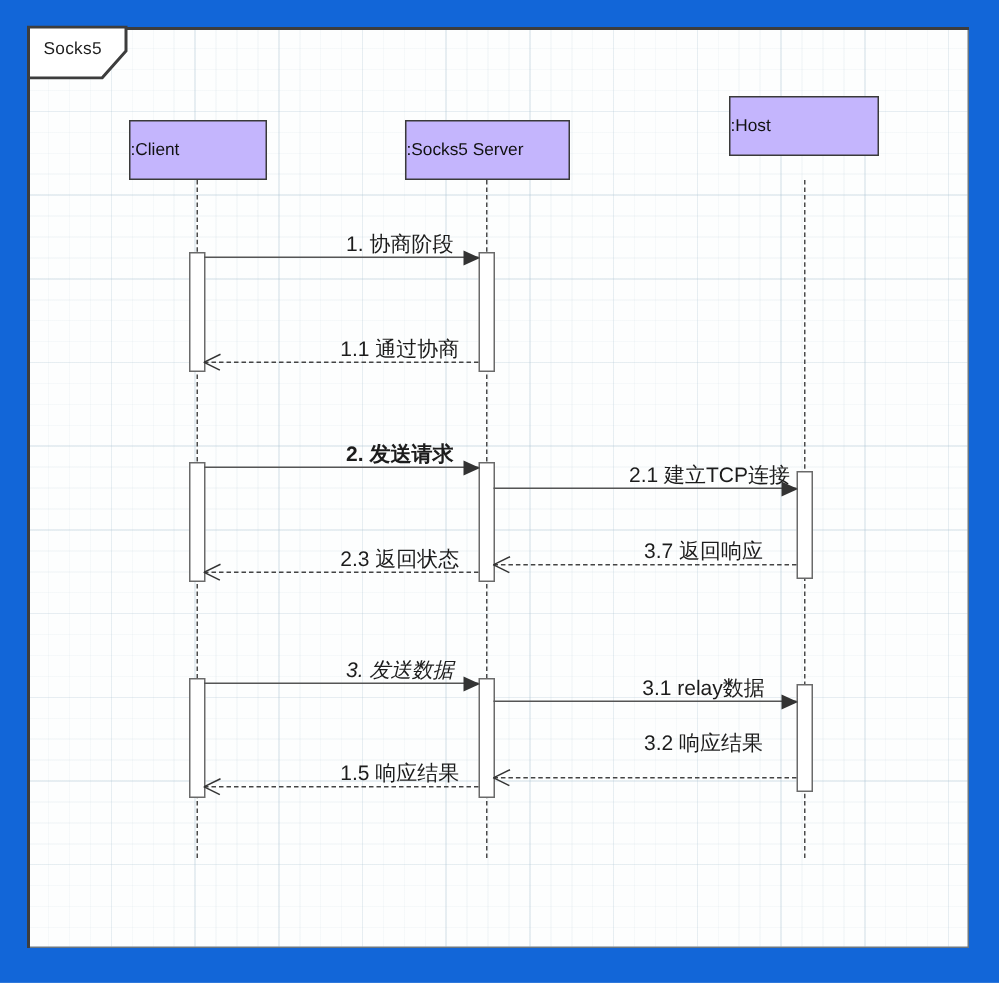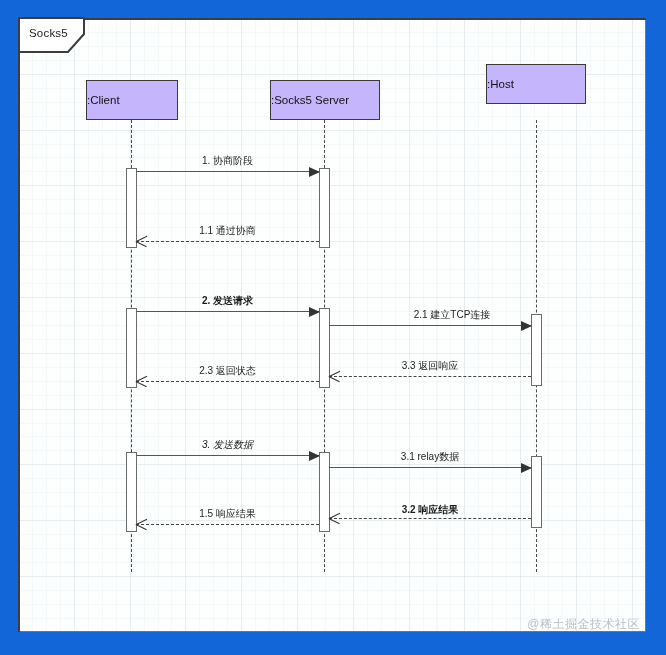--- a/index.html
+++ b/index.html
@@ -111,24 +111,25 @@
   .msg-line {
     position: absolute;
     height: 0;
     border-top: 1.4px solid #555;
   }
   .msg-line.dashed {
     border-top: 1.5px dashed #444;
   }
   .msg-label {
     position: absolute;
-    font-size: 10px;
+    font-size: 14px;
     color: #1c1c1c;
     white-space: nowrap;
     transform: translateX(-50%);
+    margin-left: 39px;
   }
   .arrowhead {
     position: absolute;
     width: 0; height: 0;
   }
   .arrowhead.right-solid {
     border-top: 5px solid transparent;
     border-bottom: 5px solid transparent;
     border-left: 11px solid #333;
   }
@@ -202,35 +203,34 @@
       <div class="arrowhead right-solid" style="left: 309px; top: 167px;"></div>
       <div class="msg-label" style="left: 227.5px; top: 154px;">1. 协商阶段</div>
       <div class="msg-line dashed" style="left: 136px; top: 241px; width: 183px;"></div>
       <div class="arrowhead left-open" style="left: 136px; top: 236px;"></div>
       <div class="msg-label" style="left: 227.5px; top: 224px;">1.1 通过协商</div>
       <div class="msg-line" style="left: 136px; top: 311px; width: 183px;"></div>
       <div class="arrowhead right-solid" style="left: 309px; top: 307px;"></div>
       <div class="msg-label" style="left: 227.5px; top: 294px; font-weight: bold;">2. 发送请求</div>
       <div class="msg-line" style="left: 329px; top: 325px; width: 202px;"></div>
       <div class="arrowhead right-solid" style="left: 521px; top: 321px;"></div>
-      <div class="msg-label" style="left: 452px; top: 308px;">2.1 建立TCP连接</div>
+      <div class="msg-label" style="left: 434px; top: 308px;">2.1 建立TCP连接</div>
       <div class="msg-line dashed" style="left: 329px; top: 376px; width: 202px;"></div>
       <div class="arrowhead left-open" style="left: 329px; top: 371px;"></div>
-      <div class="msg-label" style="left: 430px; top: 359px;">3.3 返回响应</div>
+      <div class="msg-label" style="left: 430px; top: 359px;">3.7 返回响应</div>
       <div class="msg-line dashed" style="left: 136px; top: 381px; width: 183px;"></div>
       <div class="arrowhead left-open" style="left: 136px; top: 376px;"></div>
       <div class="msg-label" style="left: 227.5px; top: 364px;">2.3 返回状态</div>
       <div class="msg-line" style="left: 136px; top: 455px; width: 183px;"></div>
       <div class="arrowhead right-solid" style="left: 309px; top: 451px;"></div>
       <div class="msg-label" style="left: 227.5px; top: 438px; font-style: italic;">3. 发送数据</div>
       <div class="msg-line" style="left: 329px; top: 467px; width: 202px;"></div>
       <div class="arrowhead right-solid" style="left: 521px; top: 463px;"></div>
       <div class="msg-label" style="left: 430px; top: 450px; text-align: center;">3.1 relay数据</div>
       <div class="msg-line dashed" style="left: 329px; top: 518px; width: 202px;"></div>
       <div class="arrowhead left-open" style="left: 329px; top: 513px;"></div>
-      <div class="msg-label" style="left: 430px; top: 503px; font-weight: bold;">3.2 响应结果</div>
+      <div class="msg-label" style="left: 430px; top: 487px;">3.2 响应结果</div>
       <div class="msg-line dashed" style="left: 136px; top: 524px; width: 183px;"></div>
       <div class="arrowhead left-open" style="left: 136px; top: 519px;"></div>
       <div class="msg-label" style="left: 227.5px; top: 507px;">1.5 响应结果</div>
     </div>
 
-  <div id="watermark">@稀土掘金技术社区</div>
 </div>
 
 </body></html>

